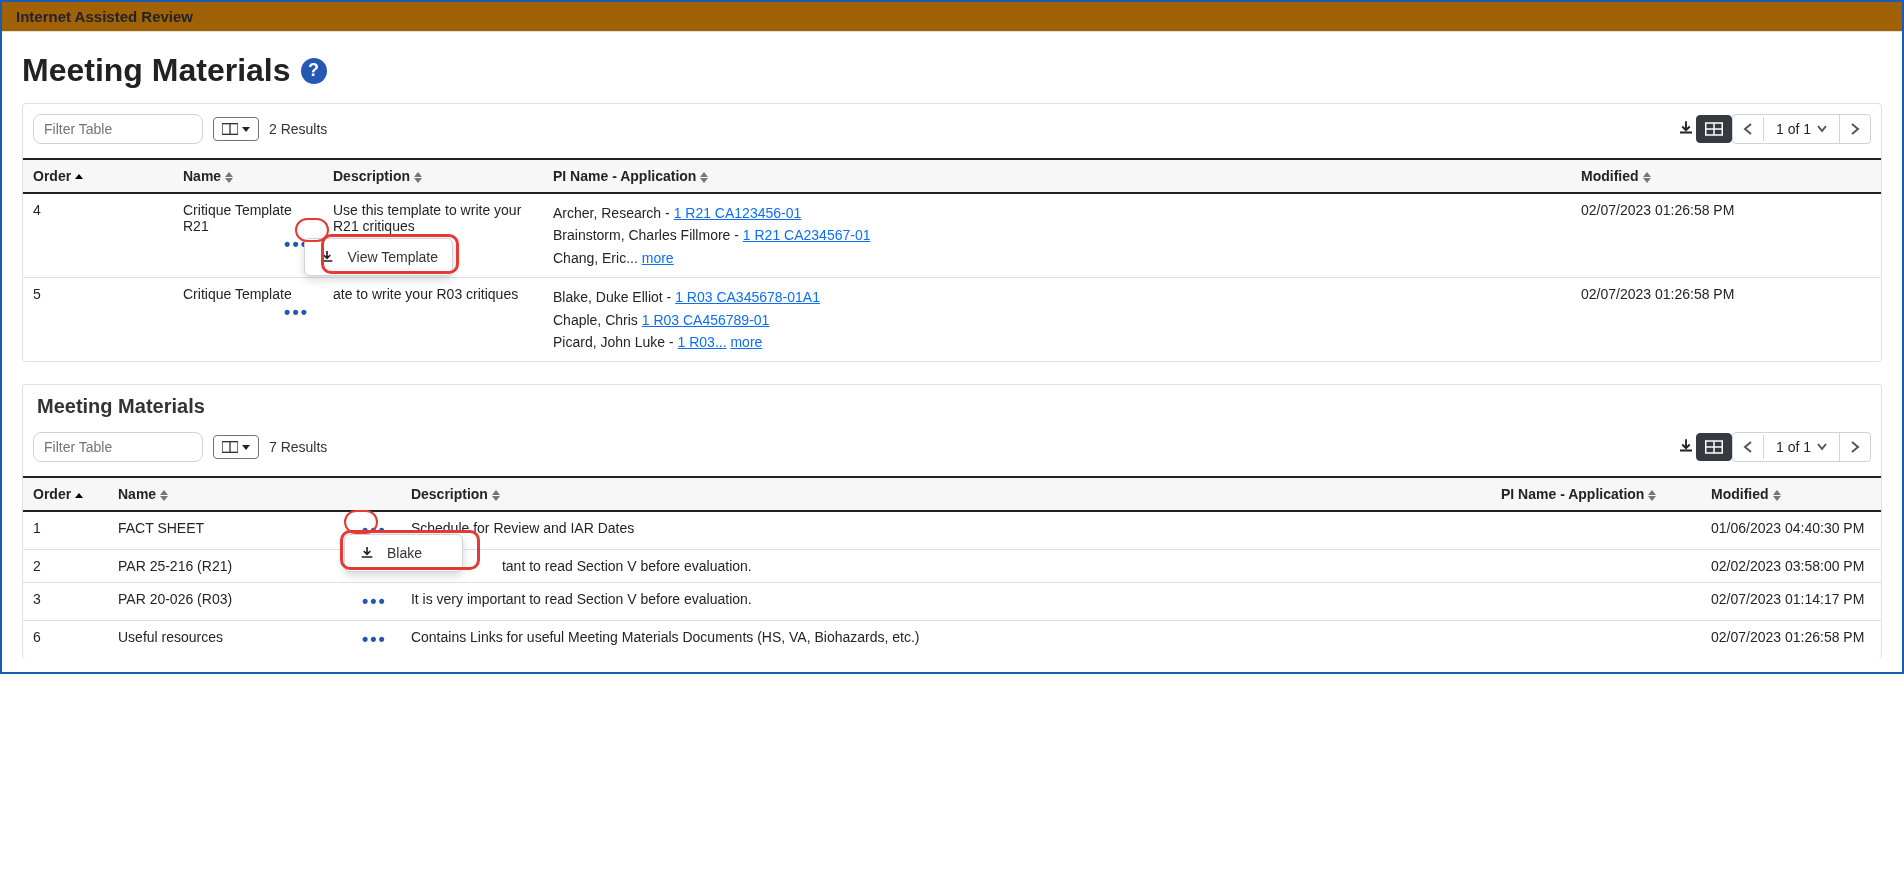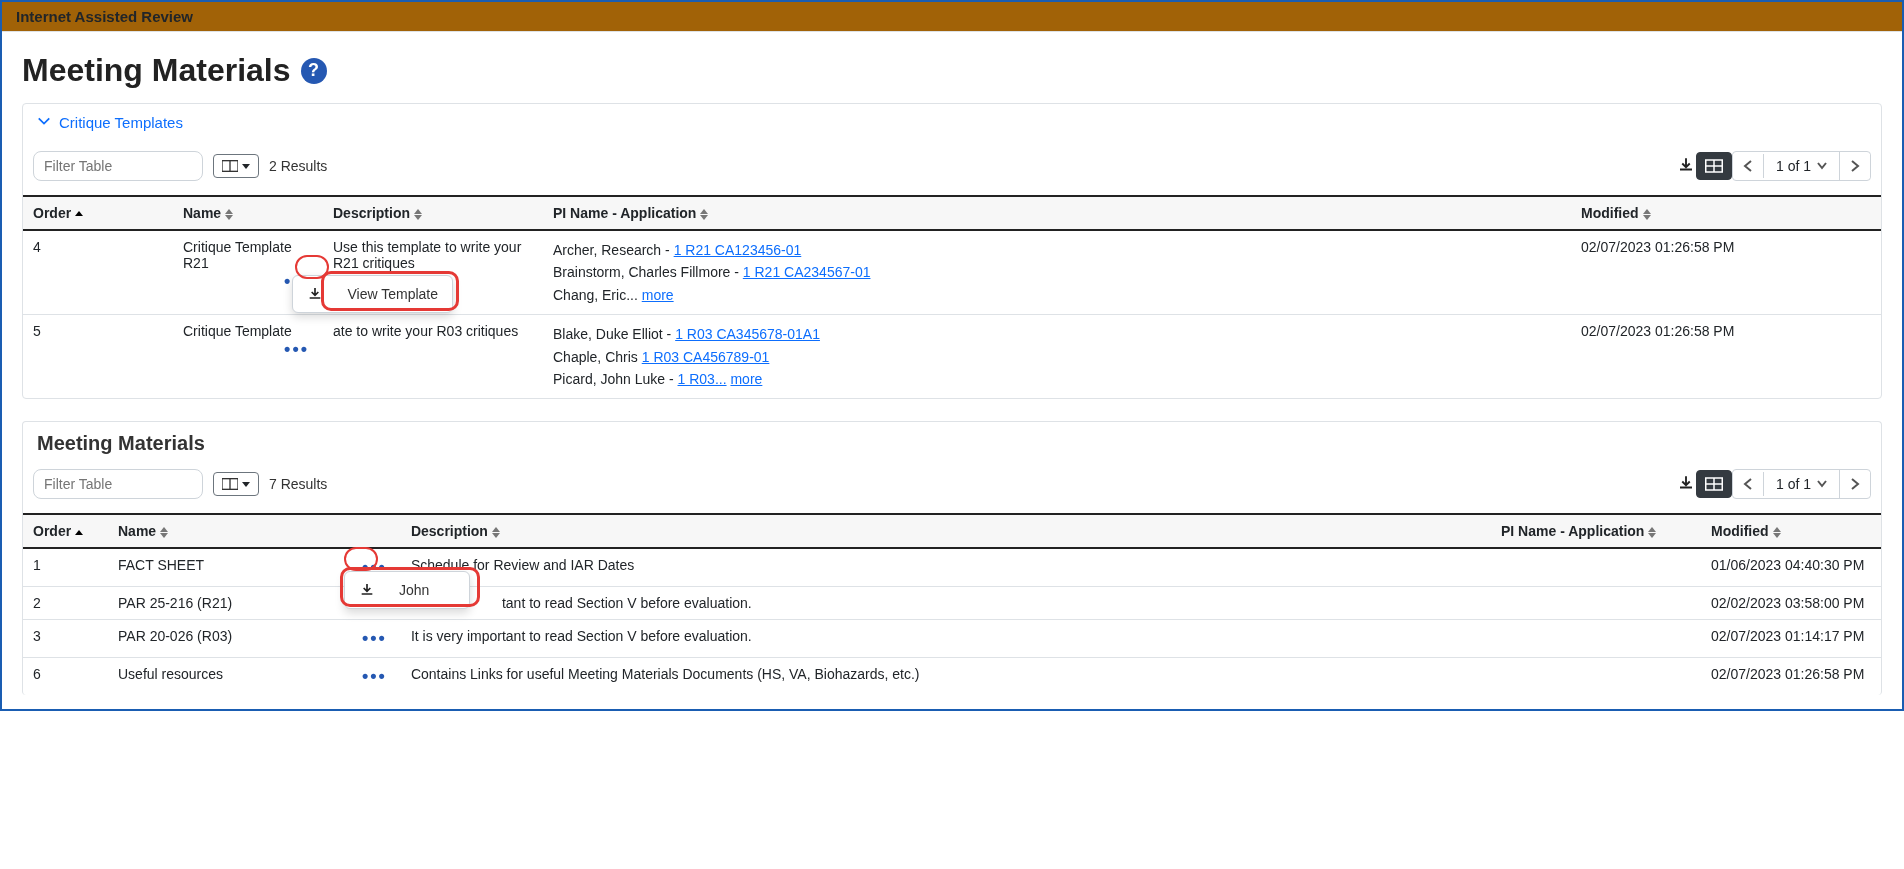--- a/index.html
+++ b/index.html
@@ -218,21 +218,21 @@
 
   .popup {
     position: absolute;
     background: #fff;
     border: 1px solid #ced4da;
     border-radius: 6px;
     box-shadow: 0 4px 10px rgba(0,0,0,0.15);
     padding: 10px 14px;
     display: inline-flex;
     align-items: center;
-    gap: 24px;
+    gap: 12px;
     font-size: 14px;
     color: #333;
     white-space: nowrap;
     z-index: 10;
   }
   .ring {
     position: absolute;
     border: 2px solid #e53935;
     border-radius: 14px;
     pointer-events: none;
@@ -250,28 +250,20 @@
 
 <div class="page-wrap">
 
   <div class="page-title">
     <h1>Meeting Materials</h1>
     <span class="help-icon">?</span>
   </div>
 
 
   <div class="panel">
-    <div class="panel-header">
-      <span class="chev">
-        <svg viewBox="0 0 16 16">
-            <path d="M2 5 L8 11 L14 5" fill="none" stroke="#0d6efd" stroke-width="2"></path>
-          </svg>
-      </span>
-      <span>Critique Templates</span>
-    </div>
 
     <div class="table-toolbar">
       <input class="filter-input" placeholder="Filter Table" style="">
       <span class="col-toggle">
         <svg viewBox="0 0 24 16">
             <rect x="0" y="0" width="24" height="16" fill="none" stroke="#333" stroke-width="2"></rect>
             <line x1="12" y1="0" x2="12" y2="16" stroke="#333" stroke-width="2"></line>
           </svg>
         <span class="caret"></span>
       </span>
@@ -474,21 +466,21 @@
         <tr>
           <td>1</td>
           <td>FACT SHEET</td>
           <td class="rel">
             <span class="three-dots">•••</span>
             <div class="ring" style="top:-2px; left:-4px; width:34px; height:24px;"></div>
             <div class="popup" style="top:22px; left:-4px; padding:10px 40px 10px 14px;">
               <svg width="16" height="16" viewBox="0 0 24 24">
                   <path d="M12 3 L12 13 M7 9 L12 14 L17 9 M4 18 H20" fill="none" stroke="#222" stroke-width="2.5"></path>
                 </svg>
-              <span>John</span>
+              <span>Blake</span>
             </div>
             <div class="ring" style="top:18px; left:-8px; width:140px; height:40px; border-radius:10px; border-width:3px;"></div>
           </td>
           <td>Schedule for Review and IAR Dates</td>
           <td></td>
           <td>01/06/2023 04:40:30 PM</td>
         </tr>
         <tr>
           <td>2</td>
           <td>PAR 25-216 (R21)</td>

